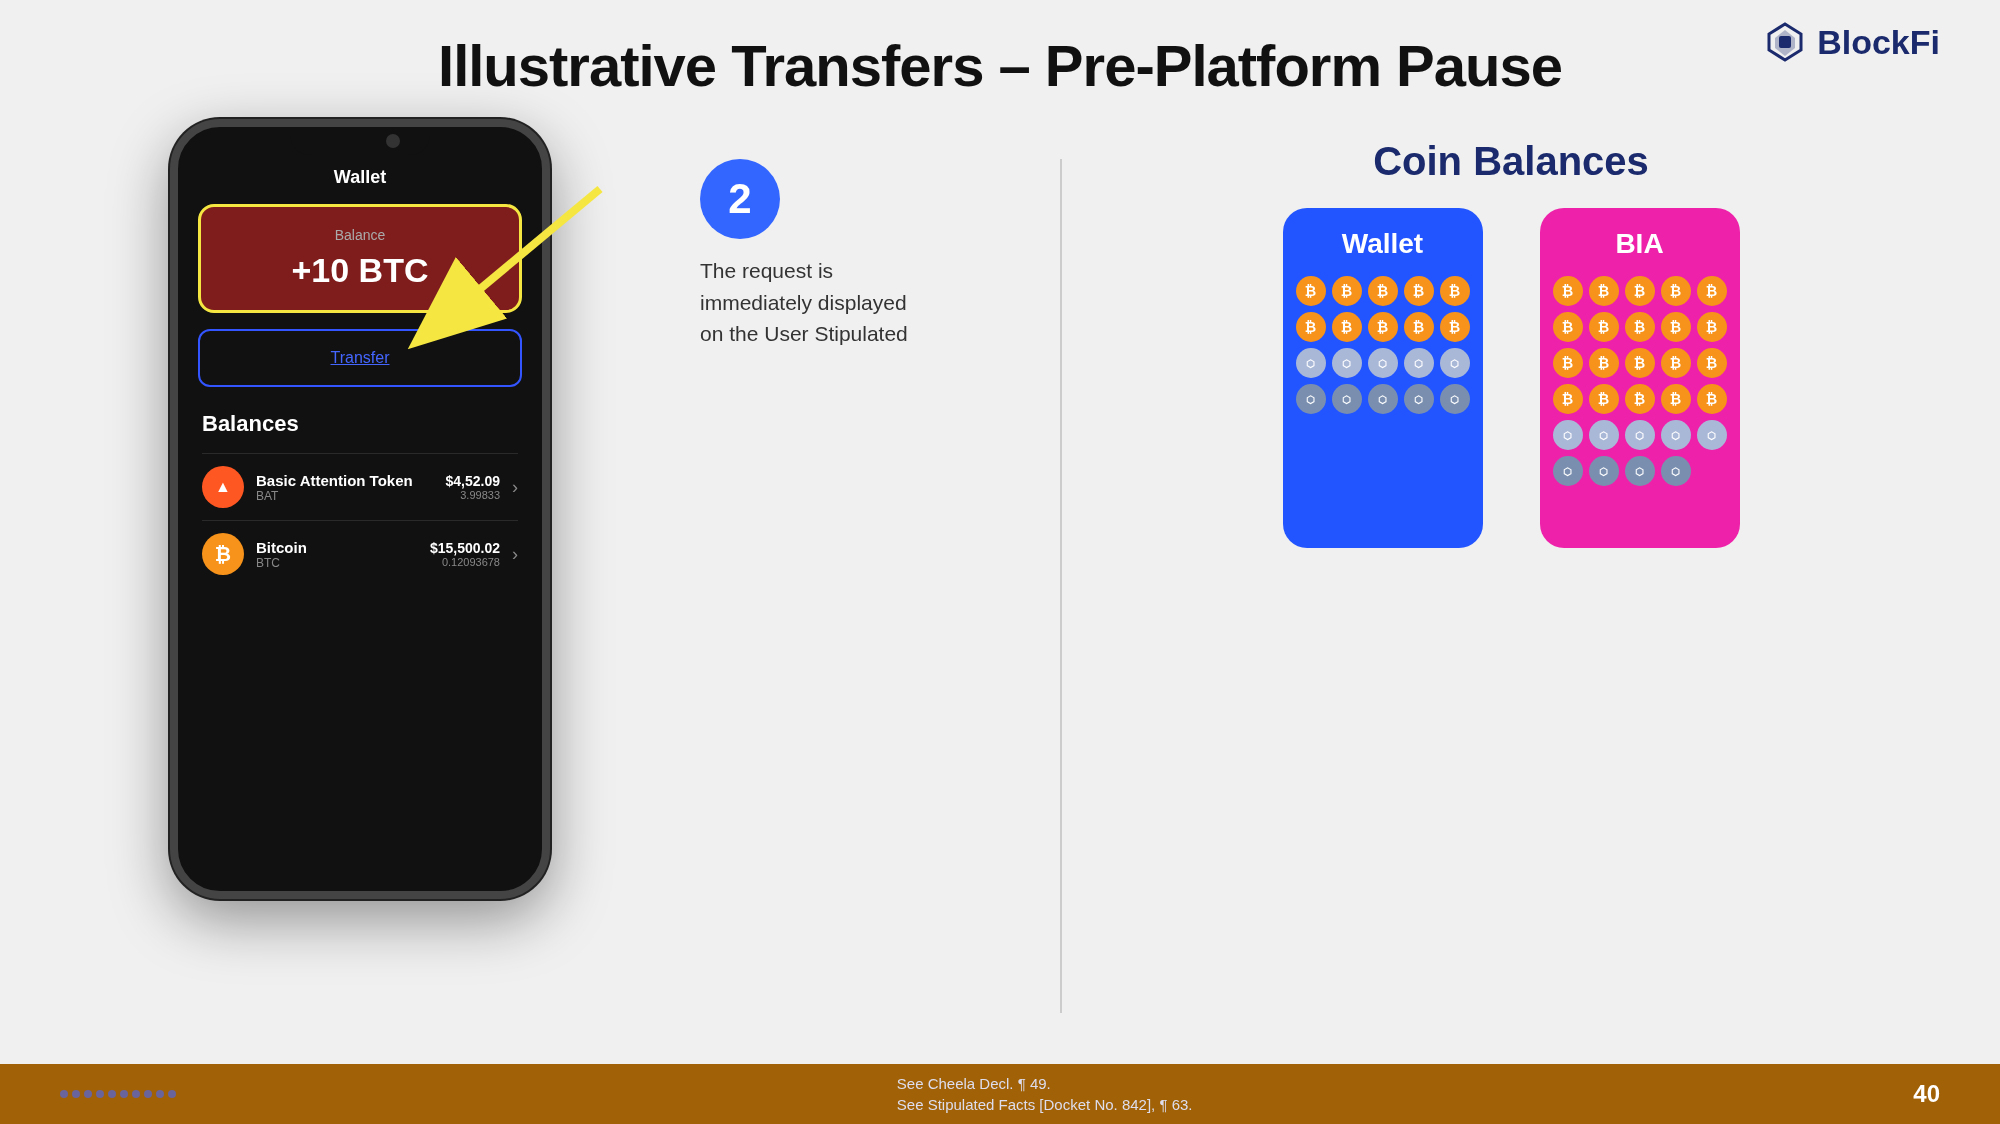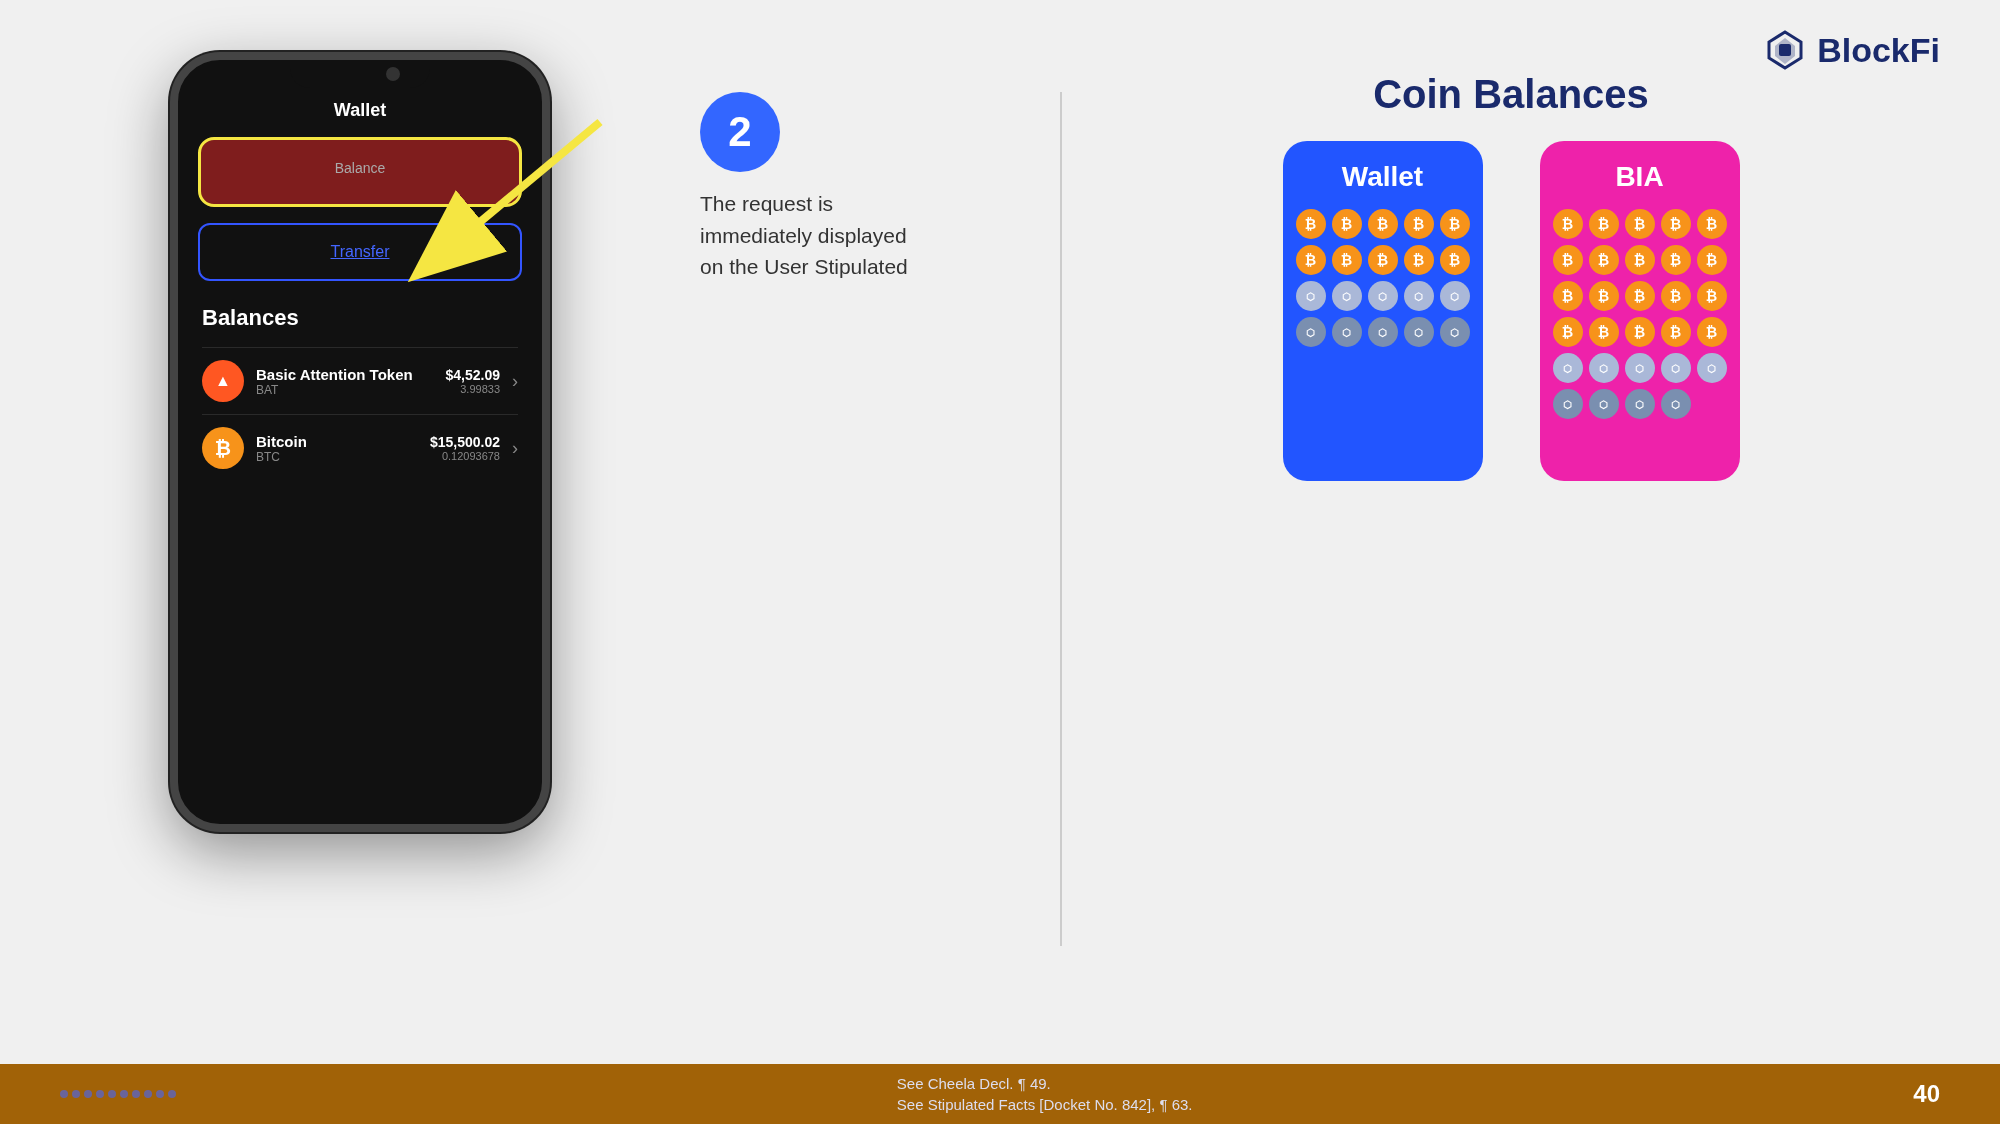--- a/index.html
+++ b/index.html
@@ -19,21 +19,21 @@
       position: relative;
     }
     .header-title {
       font-size: 58px;
       font-weight: 900;
       color: #111;
       letter-spacing: -1px;
     }
     .blockfi-logo {
       position: absolute;
-      top: 28px;
+      top: 20px;
       right: 60px;
       display: flex;
       align-items: center;
       gap: 10px;
     }
     .blockfi-logo-icon {
       width: 44px;
       height: 44px;
     }
     .blockfi-logo-text {
@@ -352,20 +352,21 @@
       width: 350px;
       height: 220px;
       z-index: 30;
       pointer-events: none;
     }
   </style>
 </head>
 <body>
 
 <div class="header">
+  <h1 class="header-title">Illustrative Transfers – Pre-Platform Pause</h1>
   <div class="blockfi-logo">
     <svg class="blockfi-logo-icon" viewBox="0 0 44 44">
       <rect width="44" height="44" rx="8" fill="none"></rect>
       <polygon points="22,4 38,14 38,30 22,40 6,30 6,14" fill="none" stroke="#1a2a6c" stroke-width="3"></polygon>
       <polygon points="22,10 32,18 32,28 22,36 12,28 12,18" fill="#1a2a6c" opacity="0.3"></polygon>
       <rect x="16" y="16" width="12" height="12" rx="2" fill="#1a2a6c"></rect>
     </svg>
     <span class="blockfi-logo-text">BlockFi</span>
   </div>
 </div>
@@ -375,20 +376,21 @@
   <div class="phone-section">
     <div style="position:relative;">
 
       <div class="phone-frame">
 
         <div class="phone-notch"></div>
         <div class="phone-inner">
           <div class="phone-wallet-title">Wallet</div>
           <div class="balance-card">
             <div class="balance-label">Balance</div>
+            <div class="balance-value">+10 BTC</div>
           </div>
           <div class="transfer-btn">Transfer</div>
           <div class="balances-section">
             <div class="balances-title">Balances</div>
 
             <div class="coin-row">
               <div class="coin-icon coin-icon-bat">▲</div>
               <div class="coin-info">
                 <div class="coin-name">Basic Attention Token</div>
                 <div class="coin-ticker">BAT</div>

